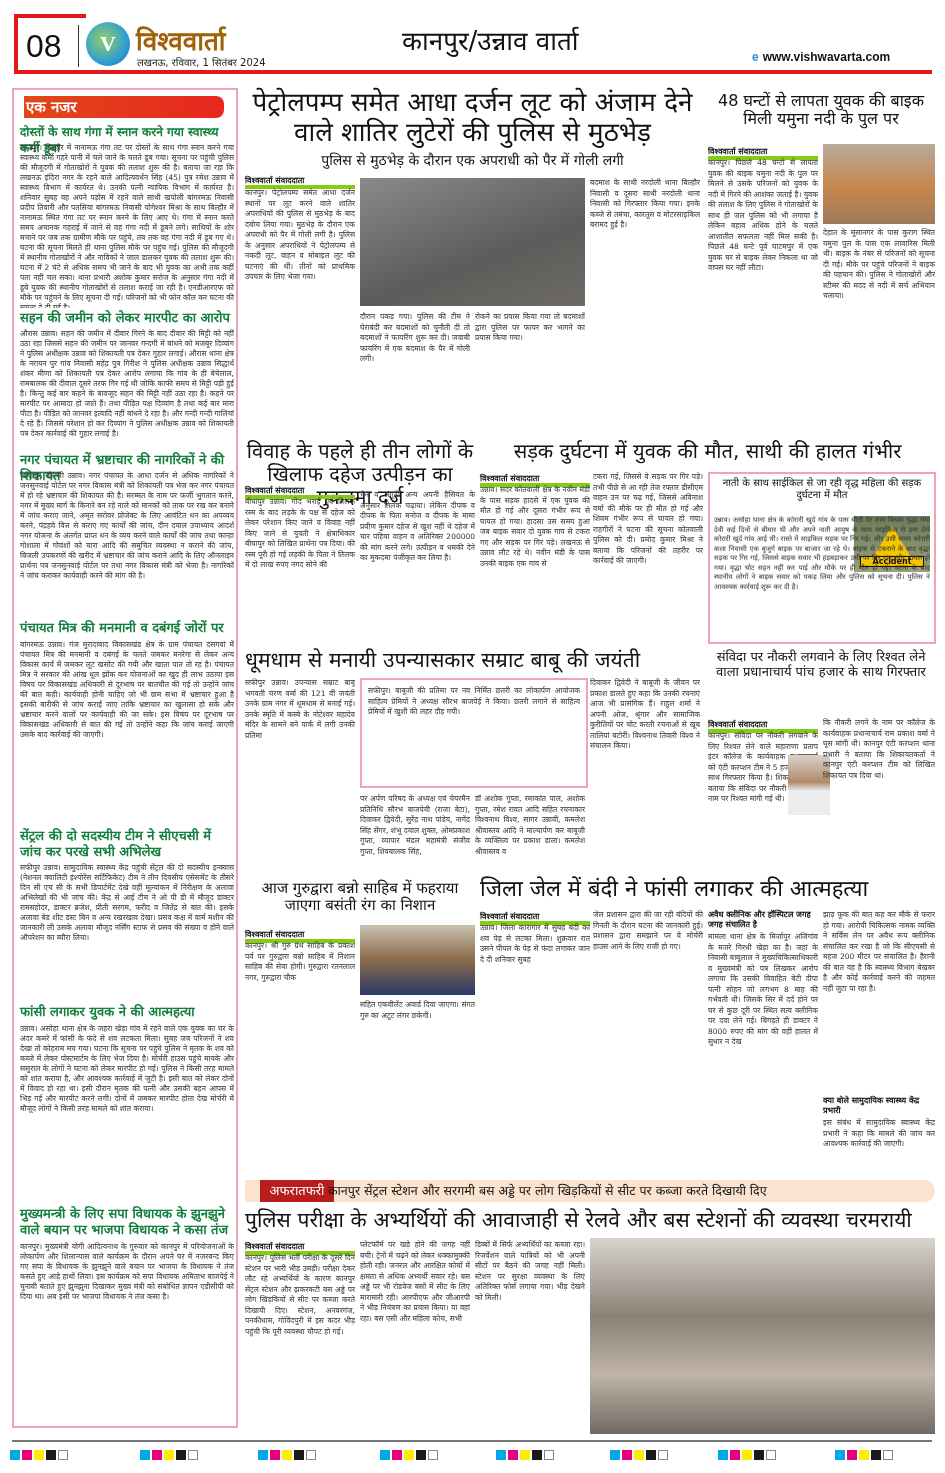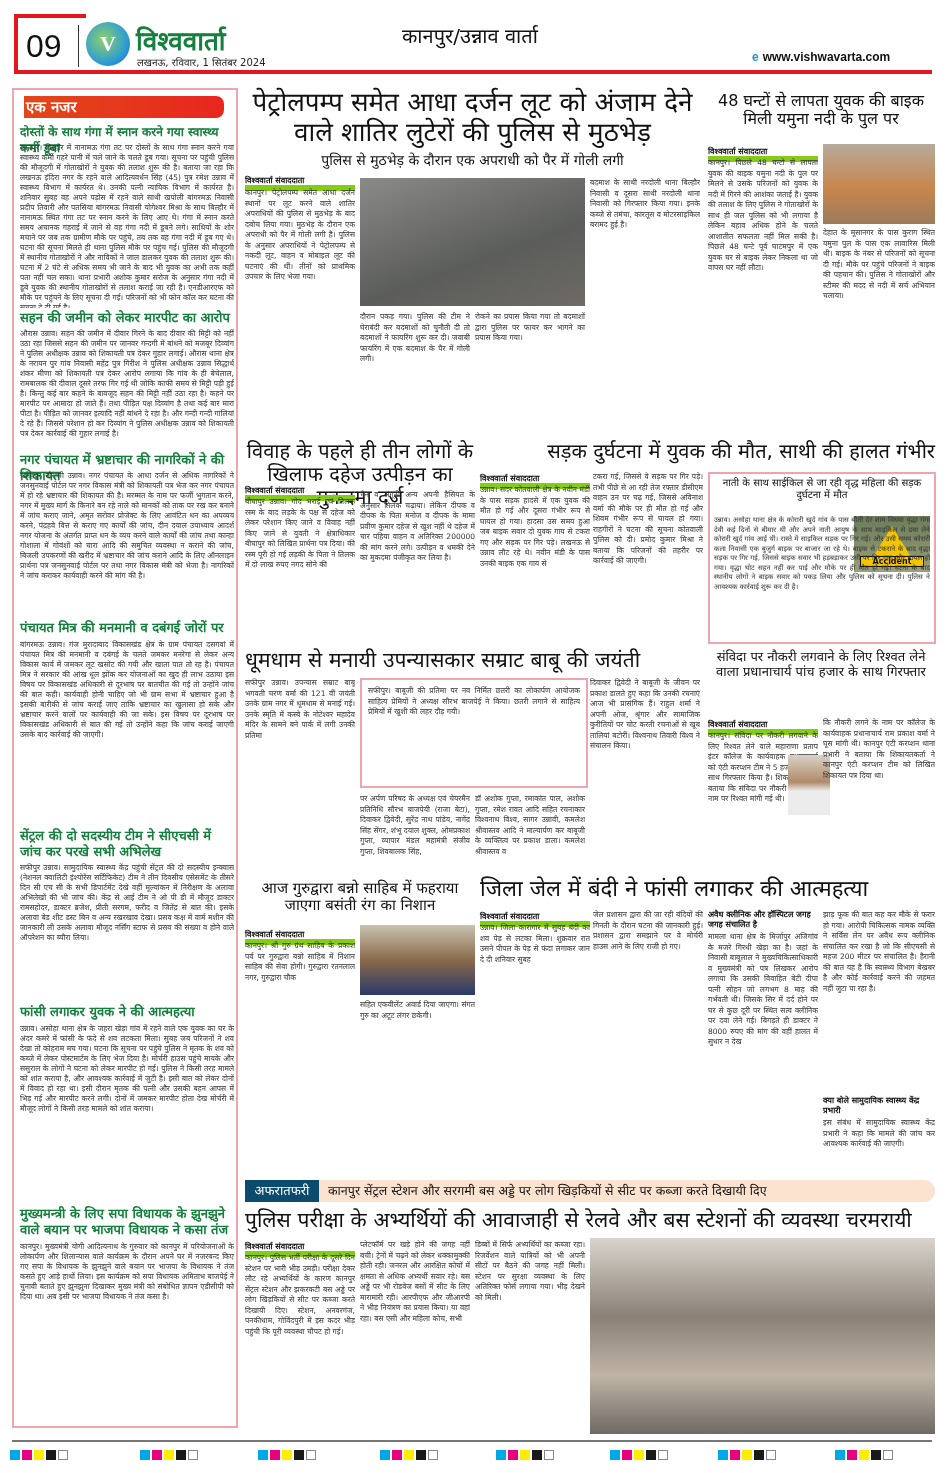--- a/index.html
+++ b/index.html
@@ -3,47 +3,47 @@
 <meta charset="utf-8">
 <style>
 *{box-sizing:border-box;margin:0;padding:0}
 body{width:945px;height:1473px;background:#fff;font-family:"DejaVu Sans",sans-serif;color:#111;position:relative;overflow:hidden}
 .abs{position:absolute}
 .hdr-box{left:14px;top:14px;width:72px;height:60px;border-top:4px solid #e4161c;border-left:4px solid #e4161c}
 .hdr-line{left:14px;top:70px;width:918px;height:4px;background:#e4161c}
 .pagenum{left:26px;top:28px;font-size:32px;font-family:"Liberation Sans",sans-serif;color:#111}
 .vsep{left:78px;top:25px;width:1px;height:42px;background:#333}
 .logo{left:86px;top:22px;width:44px;height:44px;border-radius:50%;background:radial-gradient(circle at 40% 40%,#8fd16a,#2a9ad6 65%,#1c5aa8);display:flex;align-items:center;justify-content:center;color:#fff;font-weight:bold;font-size:22px;font-family:"Liberation Serif",serif}
-.brand{left:136px;top:22px;font-size:26px;font-weight:bold;color:#15803d}
+.brand{left:136px;top:22px;font-size:26px;font-weight:bold;color:#a16207}
 .dateline{left:137px;top:55px;font-size:10px;color:#222}
-.section{left:402px;top:22px;font-size:20px;color:#111}
+.section{left:402px;top:22px;font-size:26px;color:#111}
 .site{left:752px;top:50px;font-size:12px;font-weight:bold;color:#111;font-family:"Liberation Sans",sans-serif}
 .site .ie{color:#2a8fd6;font-weight:bold;margin-right:4px}
 .leftbox{left:12px;top:88px;width:226px;height:1340px;border:2px solid #f0a4b0}
 .eknazar{left:24px;top:96px;width:200px;height:22px;background:linear-gradient(90deg,#e2471a,#e8261f);border-radius:0 8px 8px 0;color:#fff;font-size:15px;font-weight:bold;padding-left:2px;line-height:22px}
 .lhead{font-weight:bold;font-size:13px;color:#15803d;left:20px;width:214px;line-height:16px}
 .ltext{font-size:7.5px;line-height:10px;color:#333;left:20px;width:214px;overflow:hidden;text-align:justify}
 .headline{font-weight:normal;color:#111;text-align:center;line-height:1.15}
-.byline{font-size:8px;font-weight:bold;color:#111;border-bottom:6px solid #84cc16}
+.byline{font-size:8px;font-weight:bold;color:#111;border-bottom:4px solid #84cc16}
 .coltext{font-size:7.5px;line-height:10.5px;color:#333;overflow:hidden;text-align:justify}
 .photo{background:#777;overflow:hidden}
 .pinkbox{border:2px solid #f0a4b0}
 .banner{left:245px;top:1180px;width:690px;height:22px;background:#fbe3cf;border-radius:0 11px 11px 0}
-.bannertag{left:245px;top:1180px;width:74px;height:22px;background:#0c4a6e;color:#fff;font-size:13px;line-height:22px;text-align:center}
+.bannertag{left:260px;top:1180px;width:74px;height:22px;background:#b91c1c;color:#fff;font-size:13px;line-height:22px;text-align:center}
 .bannertxt{left:328px;top:1180px;font-size:12.5px;line-height:22px;color:#111}
 .footer-line{left:12px;top:1440px;width:920px;height:2px;background:#777}
 .reg{top:1450px;height:12px;display:flex;gap:2px}
 .reg span{width:10px;height:10px;display:inline-block}
 </style>
 </head>
 <body>
 
 <div class="abs hdr-box"></div>
 <div class="abs hdr-line"></div>
-<div class="abs pagenum">09</div>
+<div class="abs pagenum">08</div>
 <div class="abs vsep"></div>
 <div class="abs logo">V</div>
 <div class="abs brand">विश्ववार्ता</div>
 <div class="abs dateline">लखनऊ,    रविवार, 1 सितंबर 2024</div>
 <div class="abs section">कानपुर/उन्नाव वार्ता</div>
 <div class="abs site"><span class="ie">e</span><span>www.vishwavarta.com</span></div>
 
 <div class="abs leftbox"></div>
 <div class="abs eknazar">एक नजर</div>
 
@@ -81,21 +81,21 @@
 <div class="abs byline" style="left:708px;top:145px;width:110px">विश्ववार्ता संवाददाता</div>
 <div class="abs coltext" style="left:708px;top:158px;width:110px;height:270px">कानपुर। पिछले 48 घन्टो  से लापता युवक की बाइक यमुना नदी के पुल पर मिलने से उसके परिजनों को युवक के नदी में गिरने की आशंका जताई है। युवक की तलाश के लिए पुलिस ने गोताखोरों के साथ ही जल पुलिस को भी लगाया है लेकिन बहाव अधिक होने के चलते आशातीत सफलता नहीं मिल सकी है। पिछले 48 घन्टे पूर्व घाटमपुर में एक युवक घर से बाइक लेकर निकला था जो वापस घर नहीं लौटा।</div>
 <div class="abs photo" style="left:823px;top:144px;width:112px;height:80px;background:linear-gradient(180deg,#b7aa9a,#c7864c 55%,#9c7a5b)"></div>
 <div class="abs coltext" style="left:823px;top:228px;width:112px;height:200px">देहात के मूसानगर के पास कुराग स्थित यमुना पुल के पास एक लावारिस मिली थी। बाइक के नंबर से परिजनों को सूचना दी गई। मौके पर पहुंचे परिजनों ने बाइक की पहचान की। पुलिस ने गोताखोरों और स्टीमर की मदद से नदी में सर्च अभियान चलाया।</div>
 
 <div class="abs headline" style="left:245px;top:440px;width:230px;font-size:20px;font-weight:normal">विवाह के पहले ही तीन लोगों के खिलाफ दहेज उत्पीड़न का मुकदमा दर्ज</div>
 <div class="abs byline" style="left:245px;top:484px;width:110px">विश्ववार्ता संवाददाता</div>
 <div class="abs coltext" style="left:245px;top:497px;width:110px;height:140px">बीघापुर उन्नाव। गोद भराई एवं तिलक रस्म के बाद   लड़के के पक्ष से दहेज को लेकर परेशान किए जाने व विवाह नहीं किए जाने से युवती ने क्षेत्राधिकार बीघापुर को लिखित प्रार्थना पत्र दिया। की रस्म पूरी हो गई लड़की के पिता ने तिलक में दो लाख रुपए नगद सोने की</div>
 <div class="abs coltext" style="left:360px;top:490px;width:115px;height:147px">चैन व अंगूठी अन्य अपनी हैसियत के अनुसार तिलक चढ़ाया। लेकिन दीपक व दीपक के पिता मनोज व दीपक के मामा प्रवीण कुमार दहेज से खुश नहीं थे दहेज में चार पहिया वाहन व अतिरिक्त 200000 की मांग करने लगे। उत्पीड़न व धमकी देने का मुकदमा पंजीकृत कर लिया है।</div>
 
-<div class="abs headline" style="left:480px;top:440px;width:455px;font-size:20px;text-align:right">सड़क दुर्घटना में युवक की मौत, साथी की हालत गंभीर</div>
+<div class="abs headline" style="left:480px;top:440px;width:455px;font-size:20px;text-align:center">सड़क दुर्घटना में युवक की मौत, साथी की हालत गंभीर</div>
 <div class="abs byline" style="left:480px;top:472px;width:110px">विश्ववार्ता संवाददाता</div>
 <div class="abs coltext" style="left:480px;top:485px;width:110px;height:152px">उन्नाव। सदर कोतवाली क्षेत्र के नवीन मंडी के पास सड़क हादसे में एक युवक की मौत हो गई और दूसरा गंभीर रूप से घायल हो गया। हादसा उस समय हुआ जब बाइक सवार दो युवक गाय से टकरा गए और सड़क पर गिर पड़े। लखनऊ से उन्नाव लौट रहे थे। नवीन मंडी के पास उनकी बाइक एक गाय से</div>
 <div class="abs coltext" style="left:593px;top:472px;width:110px;height:165px">टकरा गई, जिससे वे सड़क पर गिर पड़े। तभी पीछे से आ रही तेज रफ्तार डीसीएम वाहन उन पर चढ़ गई, जिससे अविनाश वर्मा की मौके पर ही मौत हो गई और शिवम गंभीर रूप से घायल हो गया। राहगीरों ने घटना की सूचना कोतवाली पुलिस को दी। प्रमोद कुमार मिश्रा ने बताया कि परिजनों की तहरीर पर कार्रवाई की जाएगी।</div>
 
 <div class="abs pinkbox" style="left:708px;top:472px;width:228px;height:172px"></div>
 <div class="abs headline" style="left:712px;top:477px;width:220px;font-size:10px">नाती के साथ साईकिल से जा रही वृद्ध महिला की सड़क दुर्घटना में मौत</div>
 <div class="abs photo" style="left:854px;top:516px;width:76px;height:56px;background:linear-gradient(180deg,#6b7b5a,#9aa07a);display:flex;align-items:center;justify-content:center">
   <div style="width:0;height:0;border-left:22px solid transparent;border-right:22px solid transparent;border-bottom:36px solid #f5c400;position:relative"></div>
   <div class="abs" style="left:6px;top:40px;width:64px;height:11px;background:#f5c400;border:1px solid #111;font-size:8px;line-height:9px;text-align:center;font-weight:bold;color:#111">Accident</div>
 </div>

